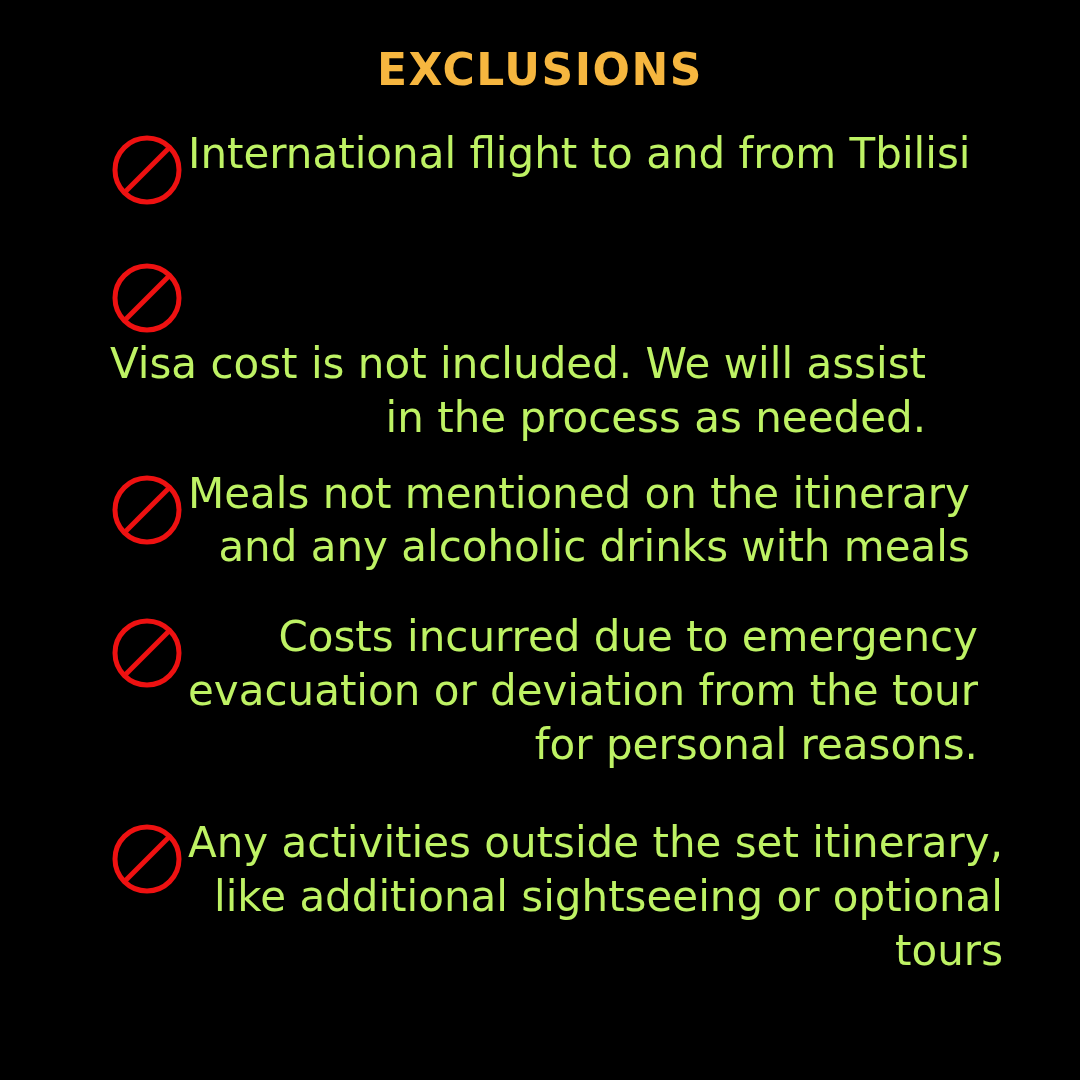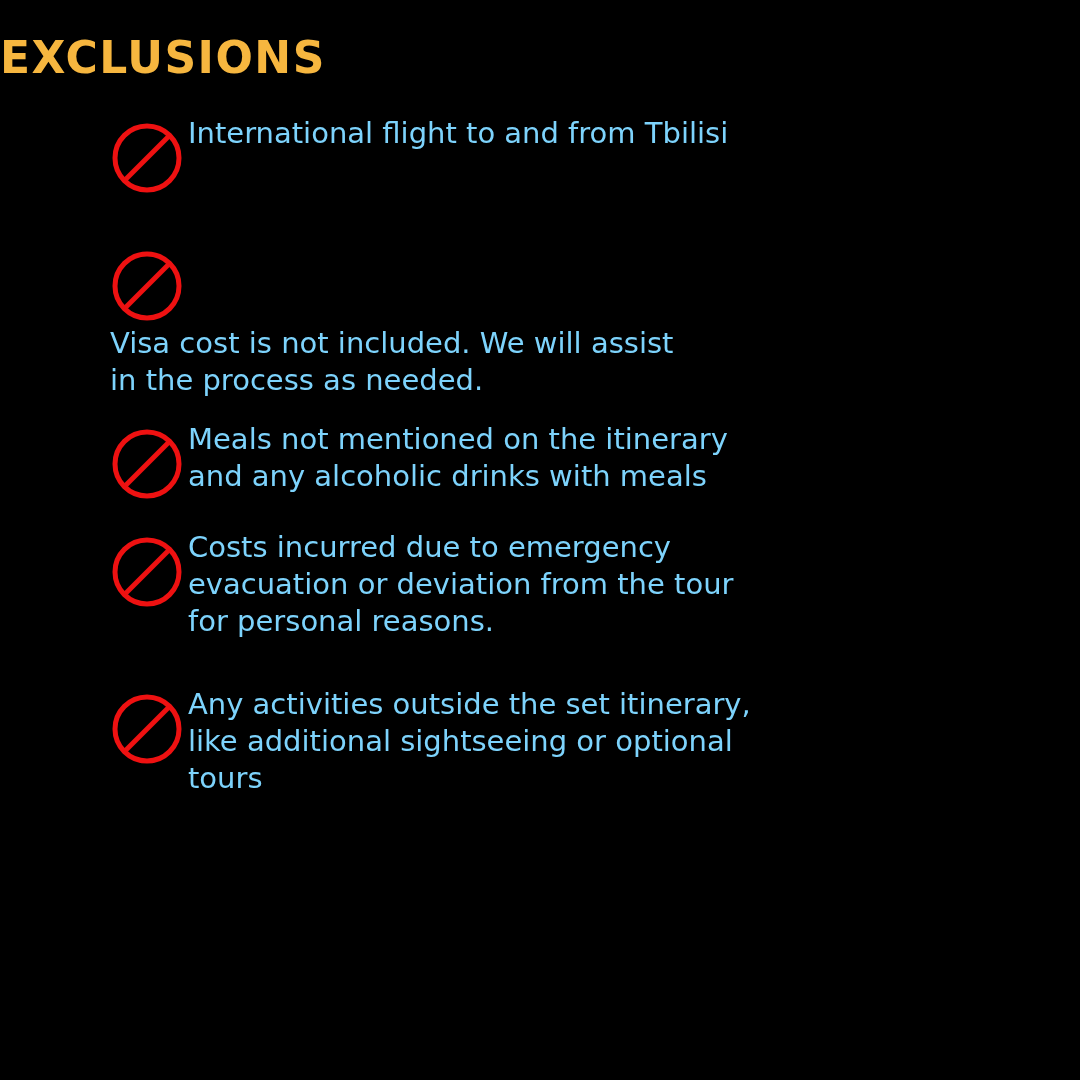--- a/index.html
+++ b/index.html
@@ -14,27 +14,27 @@
     font-family: "DejaVu Sans", sans-serif;
   }
   .page {
     position: relative;
     width: 1080px;
     height: 1080px;
     background: #000000;
     box-sizing: border-box;
   }
   .title {
-    text-align: left;
+    text-align: center;
     color: #f6b63f;
     font-family: "DejaVu Sans", sans-serif;
     font-weight: bold;
     font-size: 44px;
     letter-spacing: 1.5px;
-    padding-top: 32px;
+    padding-top: 44px;
     margin: 0;
   }
   .list {
     margin: 0;
     padding: 0 60px 0 110px;
     list-style: none;
     margin-top: 30px;
   }
   .item {
     display: flex;
@@ -43,32 +43,33 @@
   }
   .icon {
     flex: 0 0 auto;
     width: 78px;
     padding-top: 8px;
   }
   .icon svg {
     display: block;
   }
   .item-text {
-    color: #7dd3fc;
-    font-size: 29px;
+    color: #bef264;
+    font-size: 42px;
     line-height: 1.28;
     font-family: "DejaVu Sans", sans-serif;
     font-weight: 400;
     padding-top: 2px;
     white-space: pre-line;
+    text-align: right;
   }
   
   .item.g1 { margin-bottom: 46px; }
   .item.g2 { margin-bottom: 20px; flex-direction: column; }
-  .item.g3 { margin-bottom: 26px; }
+  .item.g3 { margin-bottom: 34px; }
   .item.g4 { margin-bottom: 43px; }
   .item.g5 { margin-bottom: 24px; }
   .item.g6 { margin-bottom: 0; }
 </style>
 </head>
 <body>
 
 <div class="page">
 
   <h1 class="title">EXCLUSIONS</h1>

